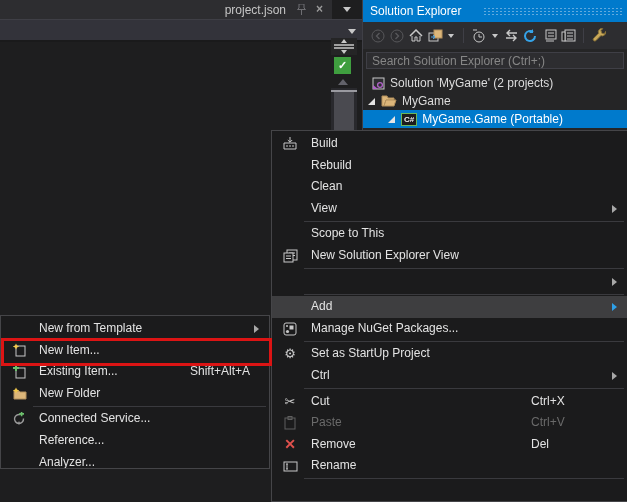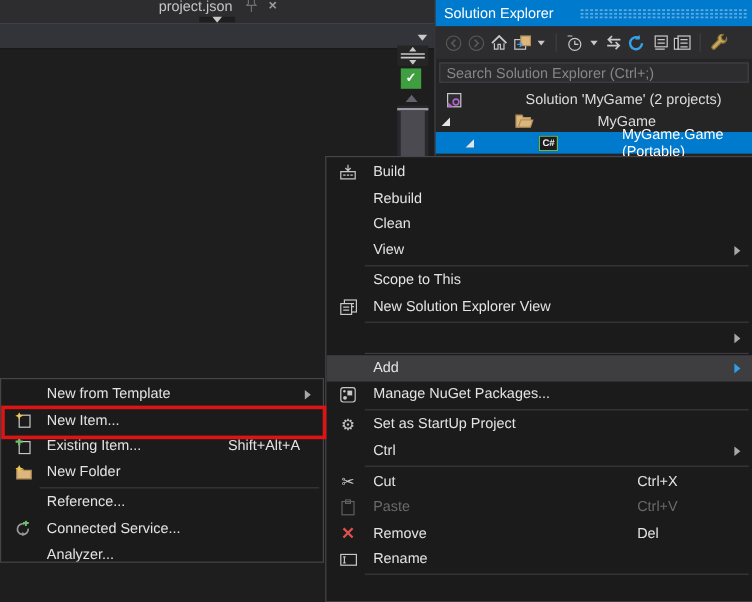--- a/index.html
+++ b/index.html
@@ -5,21 +5,21 @@
   * { margin:0; padding:0; box-sizing:border-box; }
   html,body { background:#161617; }
   #frame {
     position:relative; width:627px; height:502px; overflow:hidden;
     font-family:"Liberation Sans", sans-serif; font-size:12px; color:#dcdcdc;
     background:#1e1e1f;
   }
   
   #editor { position:absolute; left:0; top:0; width:362px; height:502px; background:#1e1e1f; }
   #tabstrip { position:absolute; left:0; top:0; width:362px; height:19px; background:#2d2d30;
-              display:flex; align-items:center; justify-content:flex-end;flex-direction:column; }
+              display:flex; align-items:center; justify-content:flex-end; }
   .tab { display:flex; align-items:center; height:19px; padding:0 6px 0 10px; color:#c5c5c5; }
   .tab-title { margin-right:8px; }
   .tab-ico { width:13px; text-align:center; margin-left:3px; color:#6f6f73; font-size:11px; line-height:19px;}
   .tab-close { color:#9b9b9b; font-size:12px; font-weight:bold; }
   #tab-overflow { width:30px; height:19px; background:#1e1e1f; display:flex; align-items:center; justify-content:center; }
   .caret-down { width:0; height:0; border-left:4px solid transparent; border-right:4px solid transparent; border-top:5px solid #c8c8c8; }
   #navbar { position:absolute; left:0; top:19px; width:362px; height:23px; background:#33333a;
             border-top:1px solid #3f3f46; border-bottom:2px solid #1a1a1b; }
   #navbar .caret-down { position:absolute; right:6px; top:9px; }
   
@@ -39,21 +39,21 @@
       background-image:radial-gradient(#61aadf 1px, transparent 1.1px); background-size:4px 3px; }
   #se-toolbar { position:absolute; left:0; top:22px; right:0; height:27px; background:#2d2d30;
                 display:flex; align-items:center; padding-left:7px; gap:3px; }
   .tb-ico { display:inline-flex; align-items:center; justify-content:center; width:16px; height:16px; color:#c8c8c8; font-size:13px; }
   .tb-sep { width:1px; height:15px; background:#3f3f46; margin:0 4px; }
   .tb-caret { width:0; height:0; border-left:3px solid transparent; border-right:3px solid transparent; border-top:4px solid #c8c8c8; margin:0 2px; }
   .dim { opacity:.45; }
   #se-search { position:absolute; left:3px; right:3px; top:52px; height:17px; background:#2d2d30;
                border:1px solid #3f3f46; color:#868686; line-height:17px; padding-left:5px; }
   #se-tree { position:absolute; left:0; right:0; top:74px; }
-  .trow { position:relative; height:18px; display:flex; align-items:center; color:#dcdcdc;gap:48px; }
+  .trow { position:relative; height:18px; display:flex; align-items:center; color:#dcdcdc; }
   .trow.selected { background:#007acc; color:#ffffff; }
   .exp { width:0; height:0; border-bottom:7px solid #e4e4e4; border-left:7px solid transparent; margin-right:6px; }
   .tico { display:inline-flex; align-items:center; justify-content:center; margin-right:5px; }
   .cs-badge { border:1px solid #69b75b; background:#1c1c1e; color:#efefef; font-size:8px; font-weight:bold;
               padding:1px 2px; line-height:9px; }
   
   .menu { position:absolute; background:#1b1b1c; border:1px solid #454548; padding-top:2px; overflow:hidden; z-index:10; }
   #menu-main { left:271px; top:130px; width:356px; height:372px; border-right:none;text-align:right; }
   #menu-sub  { left:0; top:315px; width:270px; height:154px; }
   .mi { position:relative; height:21.6px; line-height:21.6px; color:#e3e3e3; }
@@ -345,33 +345,33 @@
       <span class="mi-ico">
         <svg width="15" height="13" viewBox="0 0 15 13">
             <path d="M2 4h5l1 1h6v7H2z" fill="#dcb67a" stroke="#b3905c"></path>
             <path d="M4 .5L5 2.6l2.2.9-2.2.9L4 6.5 3 4.4.8 3.5 3 2.6z" fill="#f2c84c"></path>
           </svg>
       </span>
       <span class="mi-label">New Folder</span>
     </div>
     <div class="msep"></div>
     <div class="mi">
-      <span class="mi-label">Reference...</span>
-    </div>
-    <div class="mi">
       <span class="mi-ico">
         <svg width="14" height="14" viewBox="0 0 14 14">
             <path d="M11.5 6.5a4.5 4.5 0 1 1-3-3.8" stroke="#9a9a9a" fill="none" stroke-width="1.4"></path>
             <path d="M7 9.5v3M5.5 11h3" stroke="#9a9a9a"></path>
             <path d="M3.5 0v2h-2v2h2v2h2V4h2V2h-2V0z" fill="#6cc06c" transform="translate(6,-0.5) scale(0.8)"></path>
           </svg>
       </span>
       <span class="mi-label">Connected Service...</span>
     </div>
     <div class="mi">
+      <span class="mi-label">Reference...</span>
+    </div>
+    <div class="mi">
       <span class="mi-label">Analyzer...</span>
     </div>
     <div class="msep"></div>
     <div class="mi">
       <span class="mi-ico">
         <svg width="14" height="14" viewBox="0 0 14 14">
             <path d="M3 0v2H1v2h2v2h2V4h2V2H5V0z" fill="#6cc06c"></path>
             <path d="M12 5.5a4 4 0 1 0 0 6" stroke="#9a9a9a" fill="none" stroke-width="1.6"></path>
           </svg>
       </span>

